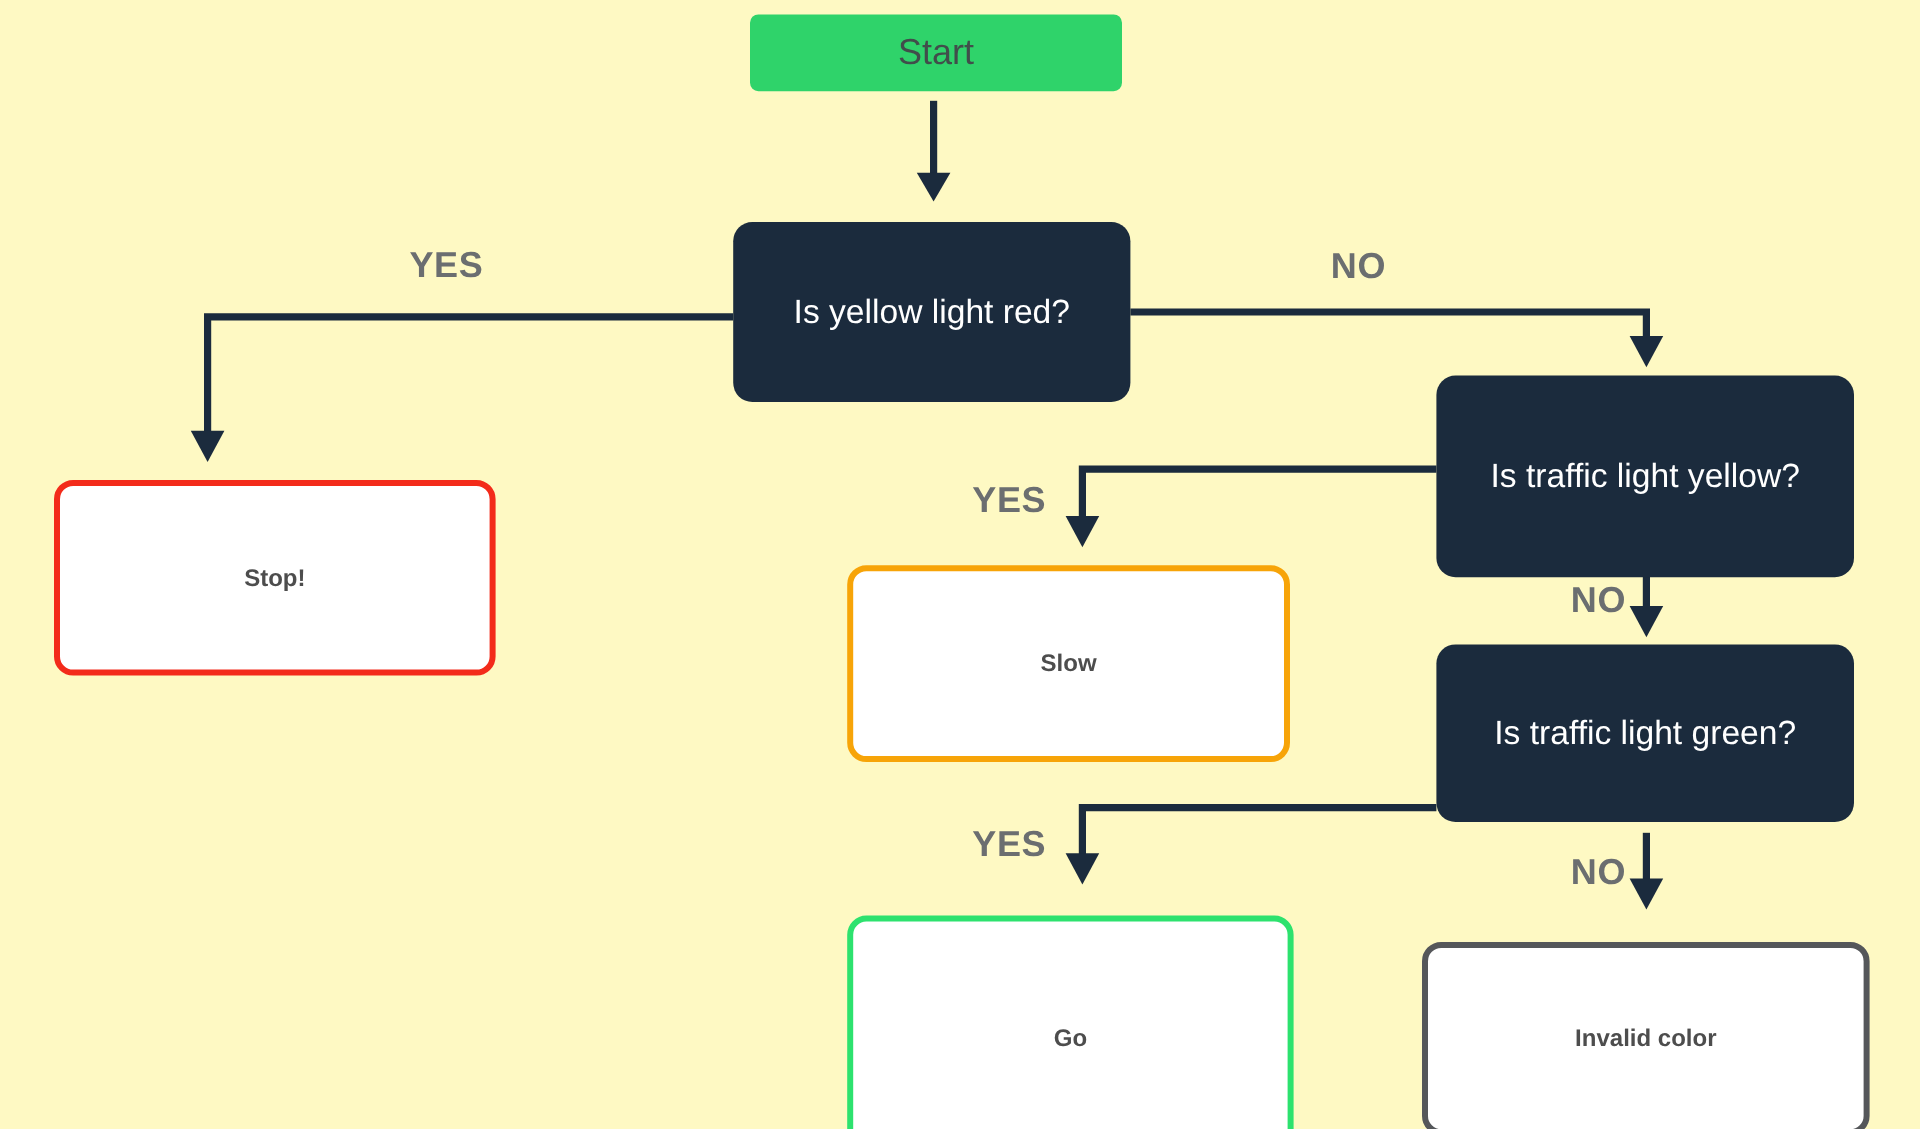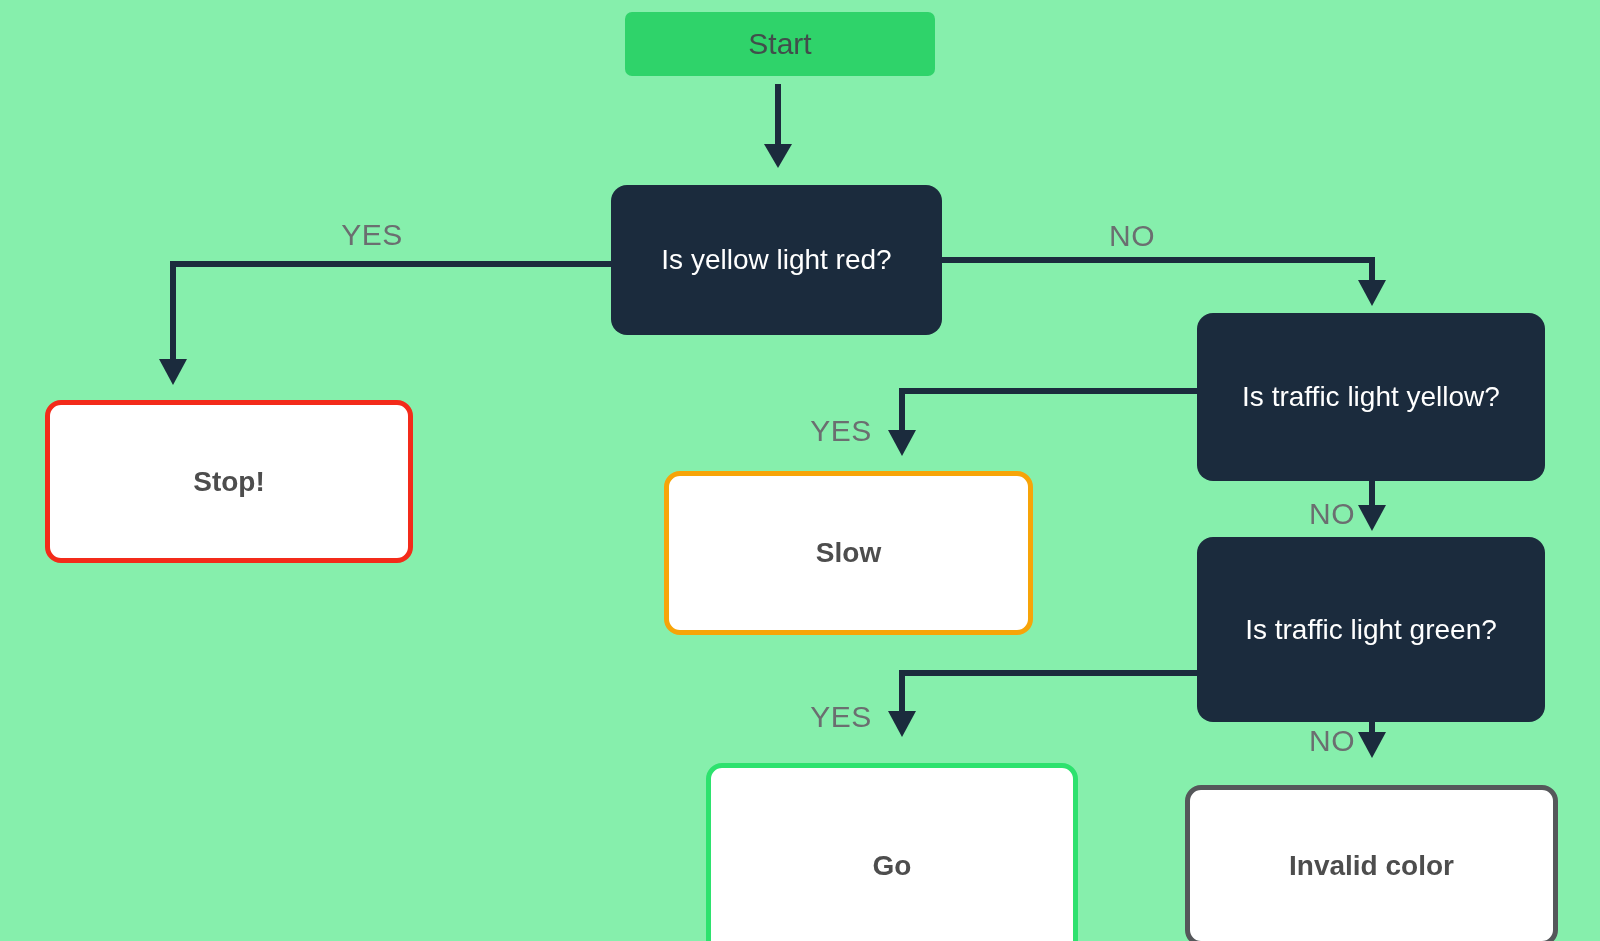--- a/index.html
+++ b/index.html
@@ -5,21 +5,21 @@
   html, body {
     margin: 0;
     padding: 0;
     background: #ffffff;
     font-family: "Liberation Sans", "DejaVu Sans", sans-serif;
   }
   .canvas {
     position: relative;
     width: 1600px;
     height: 941px;
-    background: #86efac;
+    background: #fef9c3;
     overflow: hidden;
   }
   .wires {
     position: absolute;
     left: 0;
     top: 0;
     width: 1600px;
     height: 941px;
     display: block;
     pointer-events: none;
@@ -43,31 +43,30 @@
   }
   .decision {
     border-radius: 16px;
     font-size: 28px;
     font-weight: 400;
   }
   .result {
     background: #ffffff;
     border: 5px solid #888888; 
     border-radius: 16px;
-    font-size: 28px;
+    font-size: 20px;
     font-weight: 700;
   }
   .edge-label {
     position: absolute;
     transform: translate(-50%, -50%);
     font-size: 30px;
-    font-weight: 400;
+    font-weight: 700;
     letter-spacing: 0.5px;
     white-space: nowrap;
-    margin-top: 13px;
   }
 </style>
 </head>
 <body>
 
 <div class="canvas">
 
   <svg class="wires" viewBox="0 0 1600 941">
     <g fill="none" stroke="currentColor" stroke-width="6" style="color: rgb(27, 43, 61);">
       <path d="M778 84 V147"></path>
@@ -98,25 +97,25 @@
   </div>
 
   <div class="node result" style="left: 45px; top: 400px; width: 368px; height: 163px; border-color: rgb(243, 43, 26); color: rgb(77, 77, 77);">
     <span class="node-label">Stop!</span>
   </div>
 
   <div class="node decision" style="left: 1197px; top: 313px; width: 348px; height: 168px; background-color: rgb(27, 43, 61); color: rgb(255, 255, 255);">
     <span class="node-label">Is traffic light yellow?</span>
   </div>
 
-  <div class="node result" style="left: 664px; top: 471px; width: 369px; height: 164px; border-color: rgb(247, 164, 8); color: rgb(77, 77, 77);">
+  <div class="node result" style="left: 706px; top: 471px; width: 369px; height: 164px; border-color: rgb(247, 164, 8); color: rgb(77, 77, 77);">
     <span class="node-label">Slow</span>
   </div>
 
-  <div class="node decision" style="left: 1197px; top: 537px; width: 348px; height: 185px; background-color: rgb(27, 43, 61); color: rgb(255, 255, 255);">
+  <div class="node decision" style="left: 1197px; top: 537px; width: 348px; height: 148px; background-color: rgb(27, 43, 61); color: rgb(255, 255, 255);">
     <span class="node-label">Is traffic light green?</span>
   </div>
 
   <div class="node result" style="left: 706px; top: 763px; width: 372px; height: 206px; border-color: rgb(45, 226, 110); color: rgb(77, 77, 77);">
     <span class="node-label">Go</span>
   </div>
 
   <div class="node result" style="left: 1185px; top: 766px; width: 373px; height: 161px; border-color: rgb(85, 87, 90); color: rgb(77, 77, 77); margin-top: 19px;">
     <span class="node-label">Invalid color</span>
   </div>

